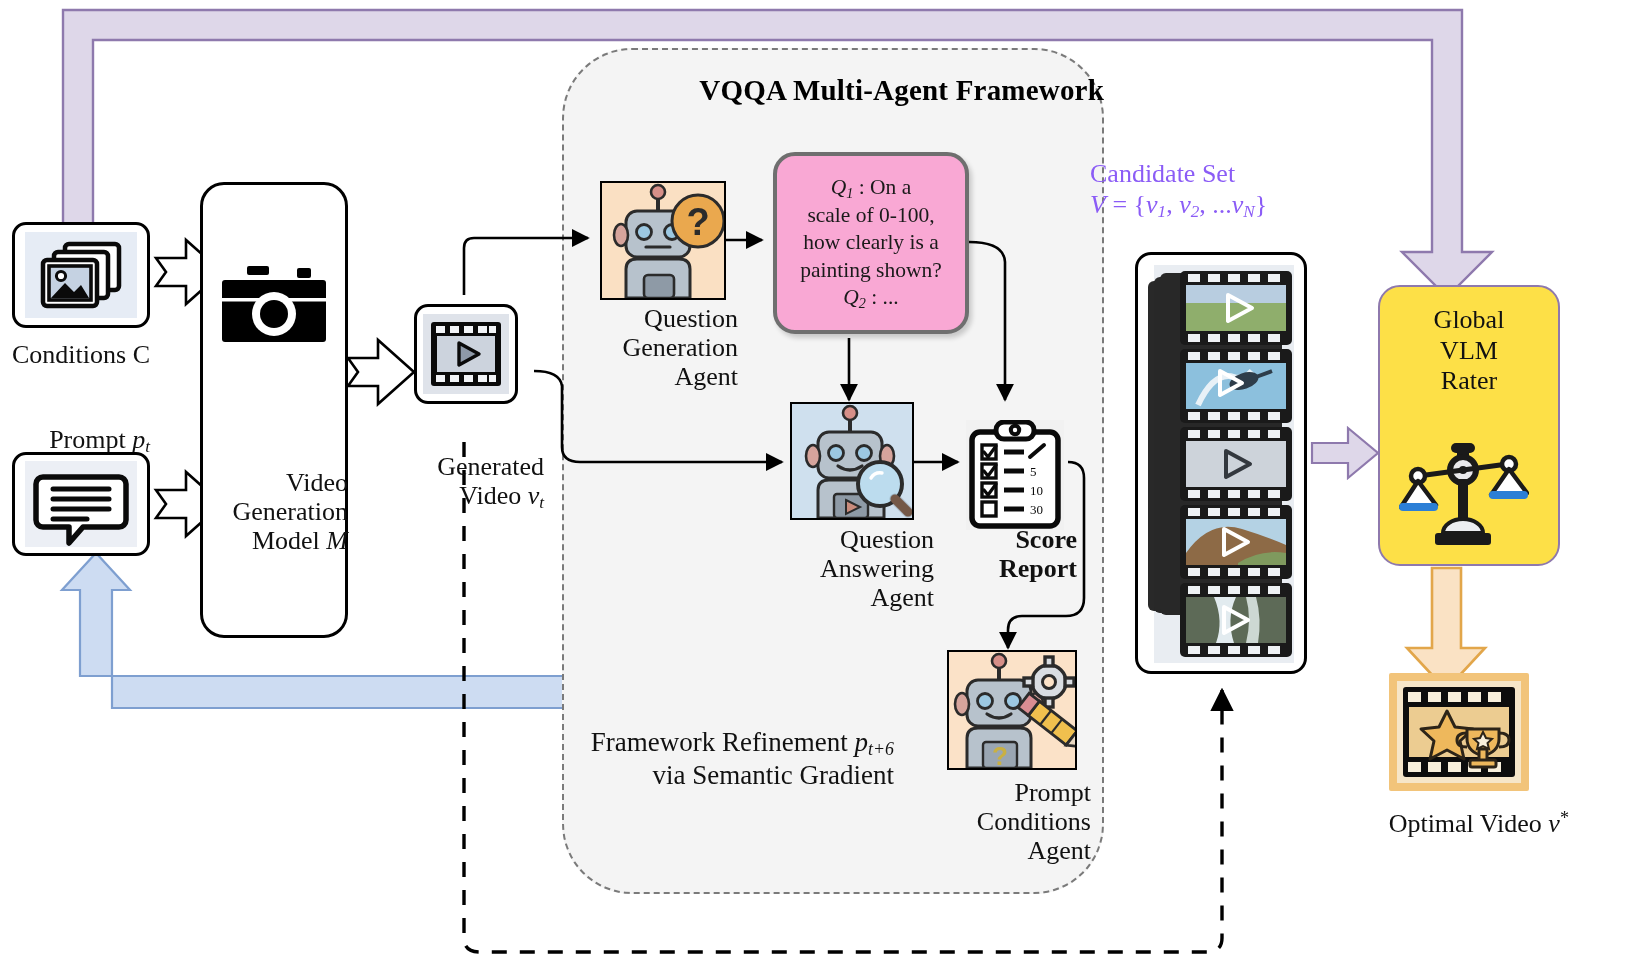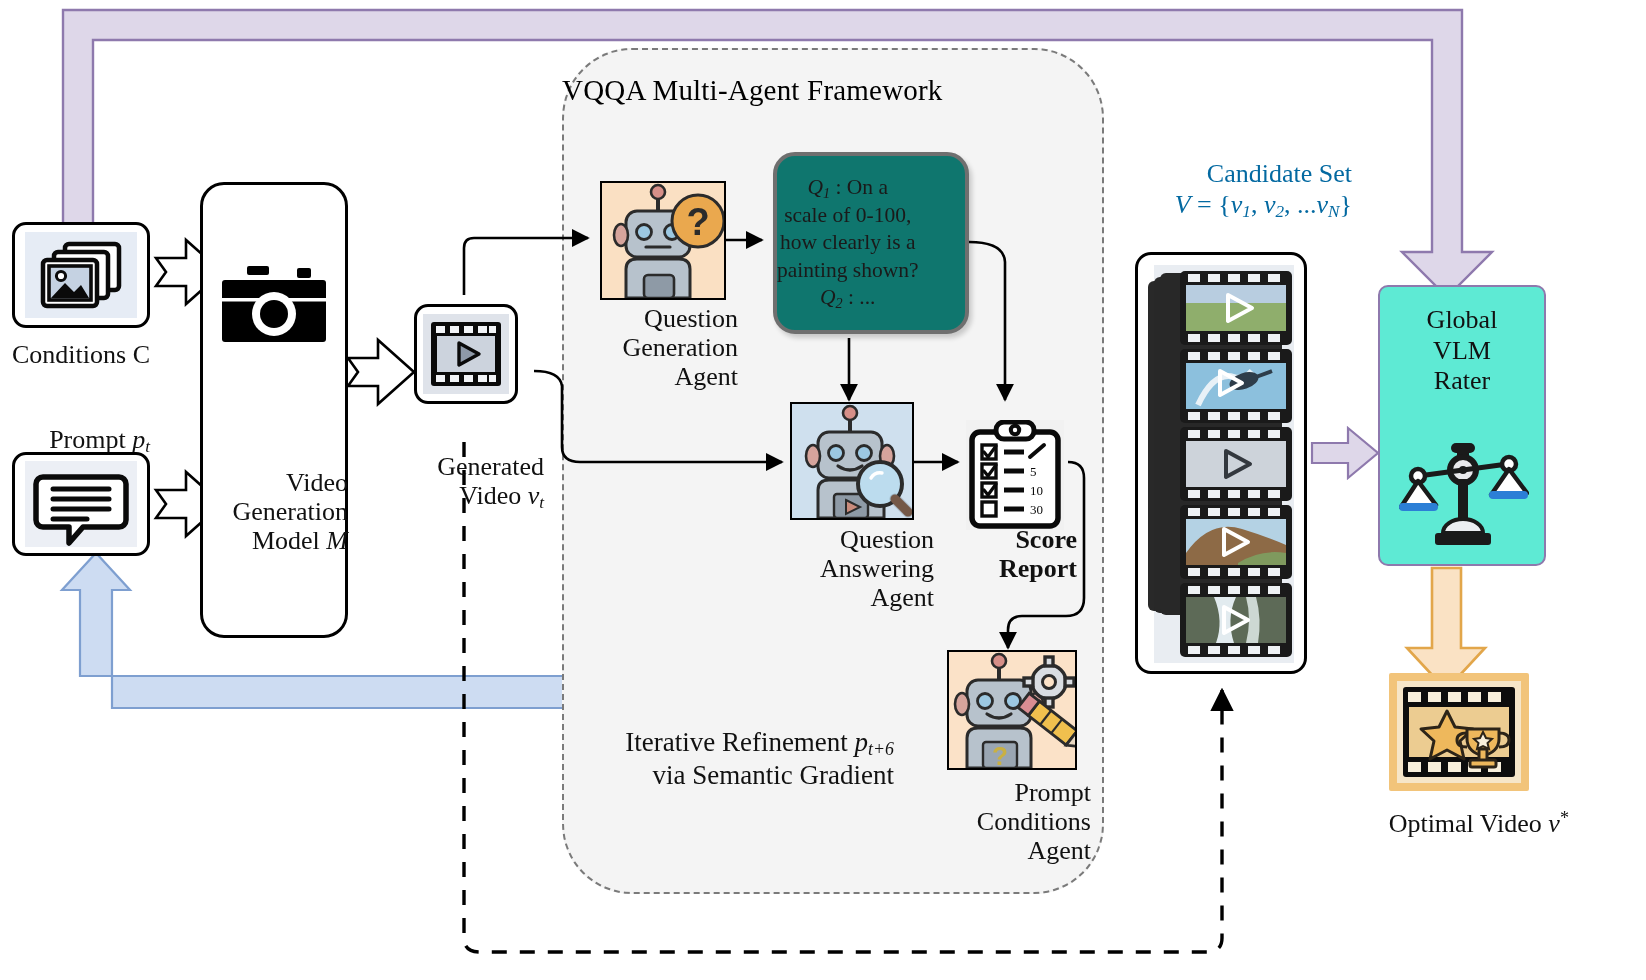--- a/index.html
+++ b/index.html
@@ -38,64 +38,64 @@
   
   #framework {
     position:absolute;
     left:562px; top:48px; width:542px; height:846px;
     background:#f4f4f4;
     border:2.5px dashed #7a7a7a;
     border-radius:70px;
   }
   #framework-title {
     position:absolute; left:562px; top:74px; width:542px;
-    text-align:left; font-size:29px; font-weight:normal; color:#000;
+    text-align:right; font-size:29px; font-weight:bold; color:#000;
     letter-spacing:0.2px;
   }
 
   
   #qbox {
     position:absolute; left:773px; top:152px; width:196px; height:182px;
-    background:#0f766e;
+    background:#f9a8d4;
     border:4px solid #6f6f6f;
     border-radius:22px;
     box-shadow: 3px 4px 5px rgba(0,0,0,0.18);
-    display:flex; align-items:center; 
+    display:flex; align-items:center; justify-content:center;
   }
   #qbox .qtext {
     text-align:center; font-size:21.5px; line-height:1.28; color:#1a1a1a;
   }
 
   
   #rater {
-    position:absolute; left:1378px; top:285px; width:168px; height:281px;
-    background:#5eead4;
+    position:absolute; left:1378px; top:285px; width:182px; height:281px;
+    background:#fde047;
     border:2px solid #8e79ad;
-    border-radius:10px;
+    border-radius:22px;
   }
   #rater .rlabel {
     position:absolute; left:0; top:18px; width:100%;
     text-align:center; font-size:26px; line-height:1.18; color:#111;
   }
 
   
   #optimal {
     position:absolute; left:1389px; top:673px; width:140px; height:118px;
     background:#f2c47a; border:none; border-radius:2px;
     display:flex; align-items:center; justify-content:center;
   }
 
   
   #candbox {
     position:absolute; left:1135px; top:252px; width:172px; height:422px;
     border:3px solid #000; border-radius:16px; background:#fff;
   }
   #candcap {
     position:absolute; left:1090px; top:158px; width:262px;
-    text-align:right; font-size:26px; line-height:1.2; color:#0369a1;
+    text-align:left; font-size:26px; line-height:1.2; color:#8b5cf6;
   }
 
   
   #scorecard { position:absolute; left:966px; top:420px; width:98px; height:110px; }
 
   
   .center { display:flex; align-items:center; justify-content:center; }
 </style>
 </head>
 <body>
@@ -387,21 +387,21 @@
       </g>
     </svg>
   </div>
   <div class="caption" style="left:935px; top:778px; width:156px;">
     <div>Prompt</div>
     <div>Conditions</div>
     <div>Agent</div>
   </div>
 
   <div class="caption" style="left:576px; top:727px; width:318px; font-size:27px; line-height:1.18;">
-    <div><span>Iterative Refinement </span><i class="it">p</i><sub class="sb">t+6</sub></div>
+    <div><span>Framework Refinement </span><i class="it">p</i><sub class="sb">t+6</sub></div>
     <div>via Semantic Gradient</div>
   </div>
 
   <div id="candcap">
     <div>Candidate Set</div>
     <div><i class="it">V</i> = {<i class="it">v</i><sub class="sb">1</sub>, <i class="it">v</i><sub class="sb">2</sub>, ...<i class="it">v</i><sub class="sb">N</sub>}</div>
   </div>
   <div id="candbox">
     <svg width="150" height="398" viewBox="0 0 150 398" style="position:absolute; left:8px; top:10px;">
       <rect x="8" y="0" width="140" height="398" fill="#e9edf2"></rect>

